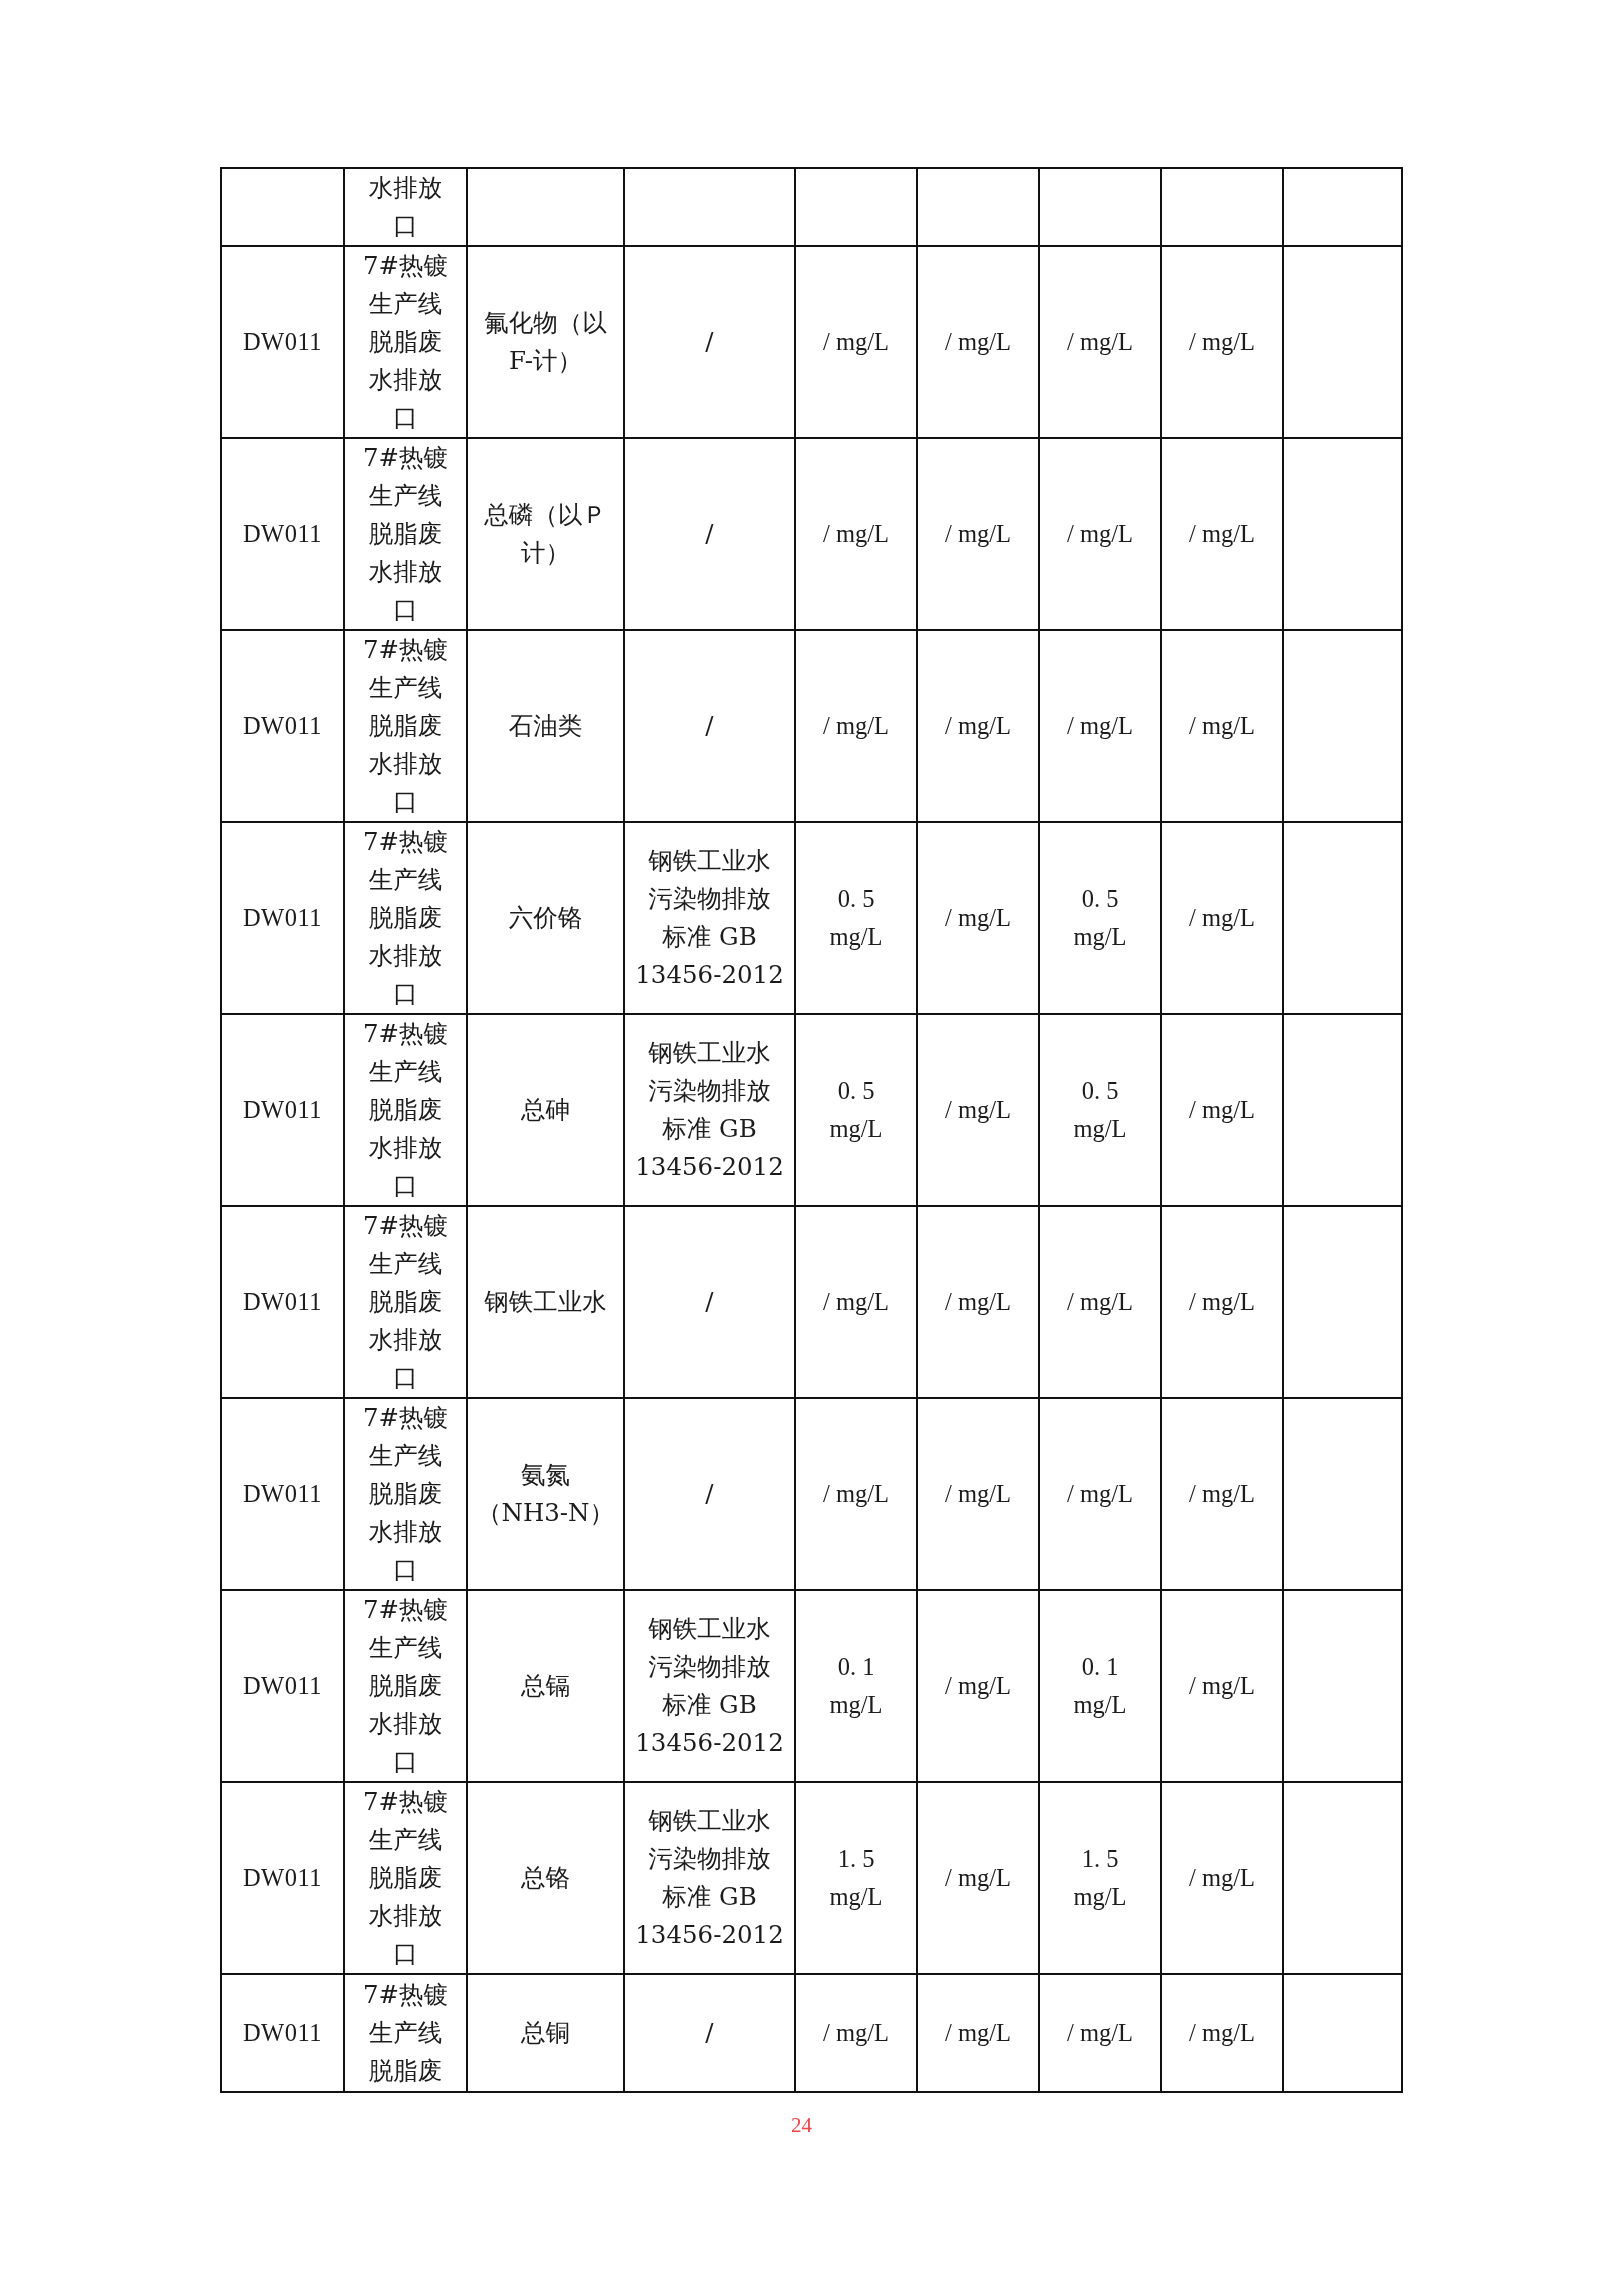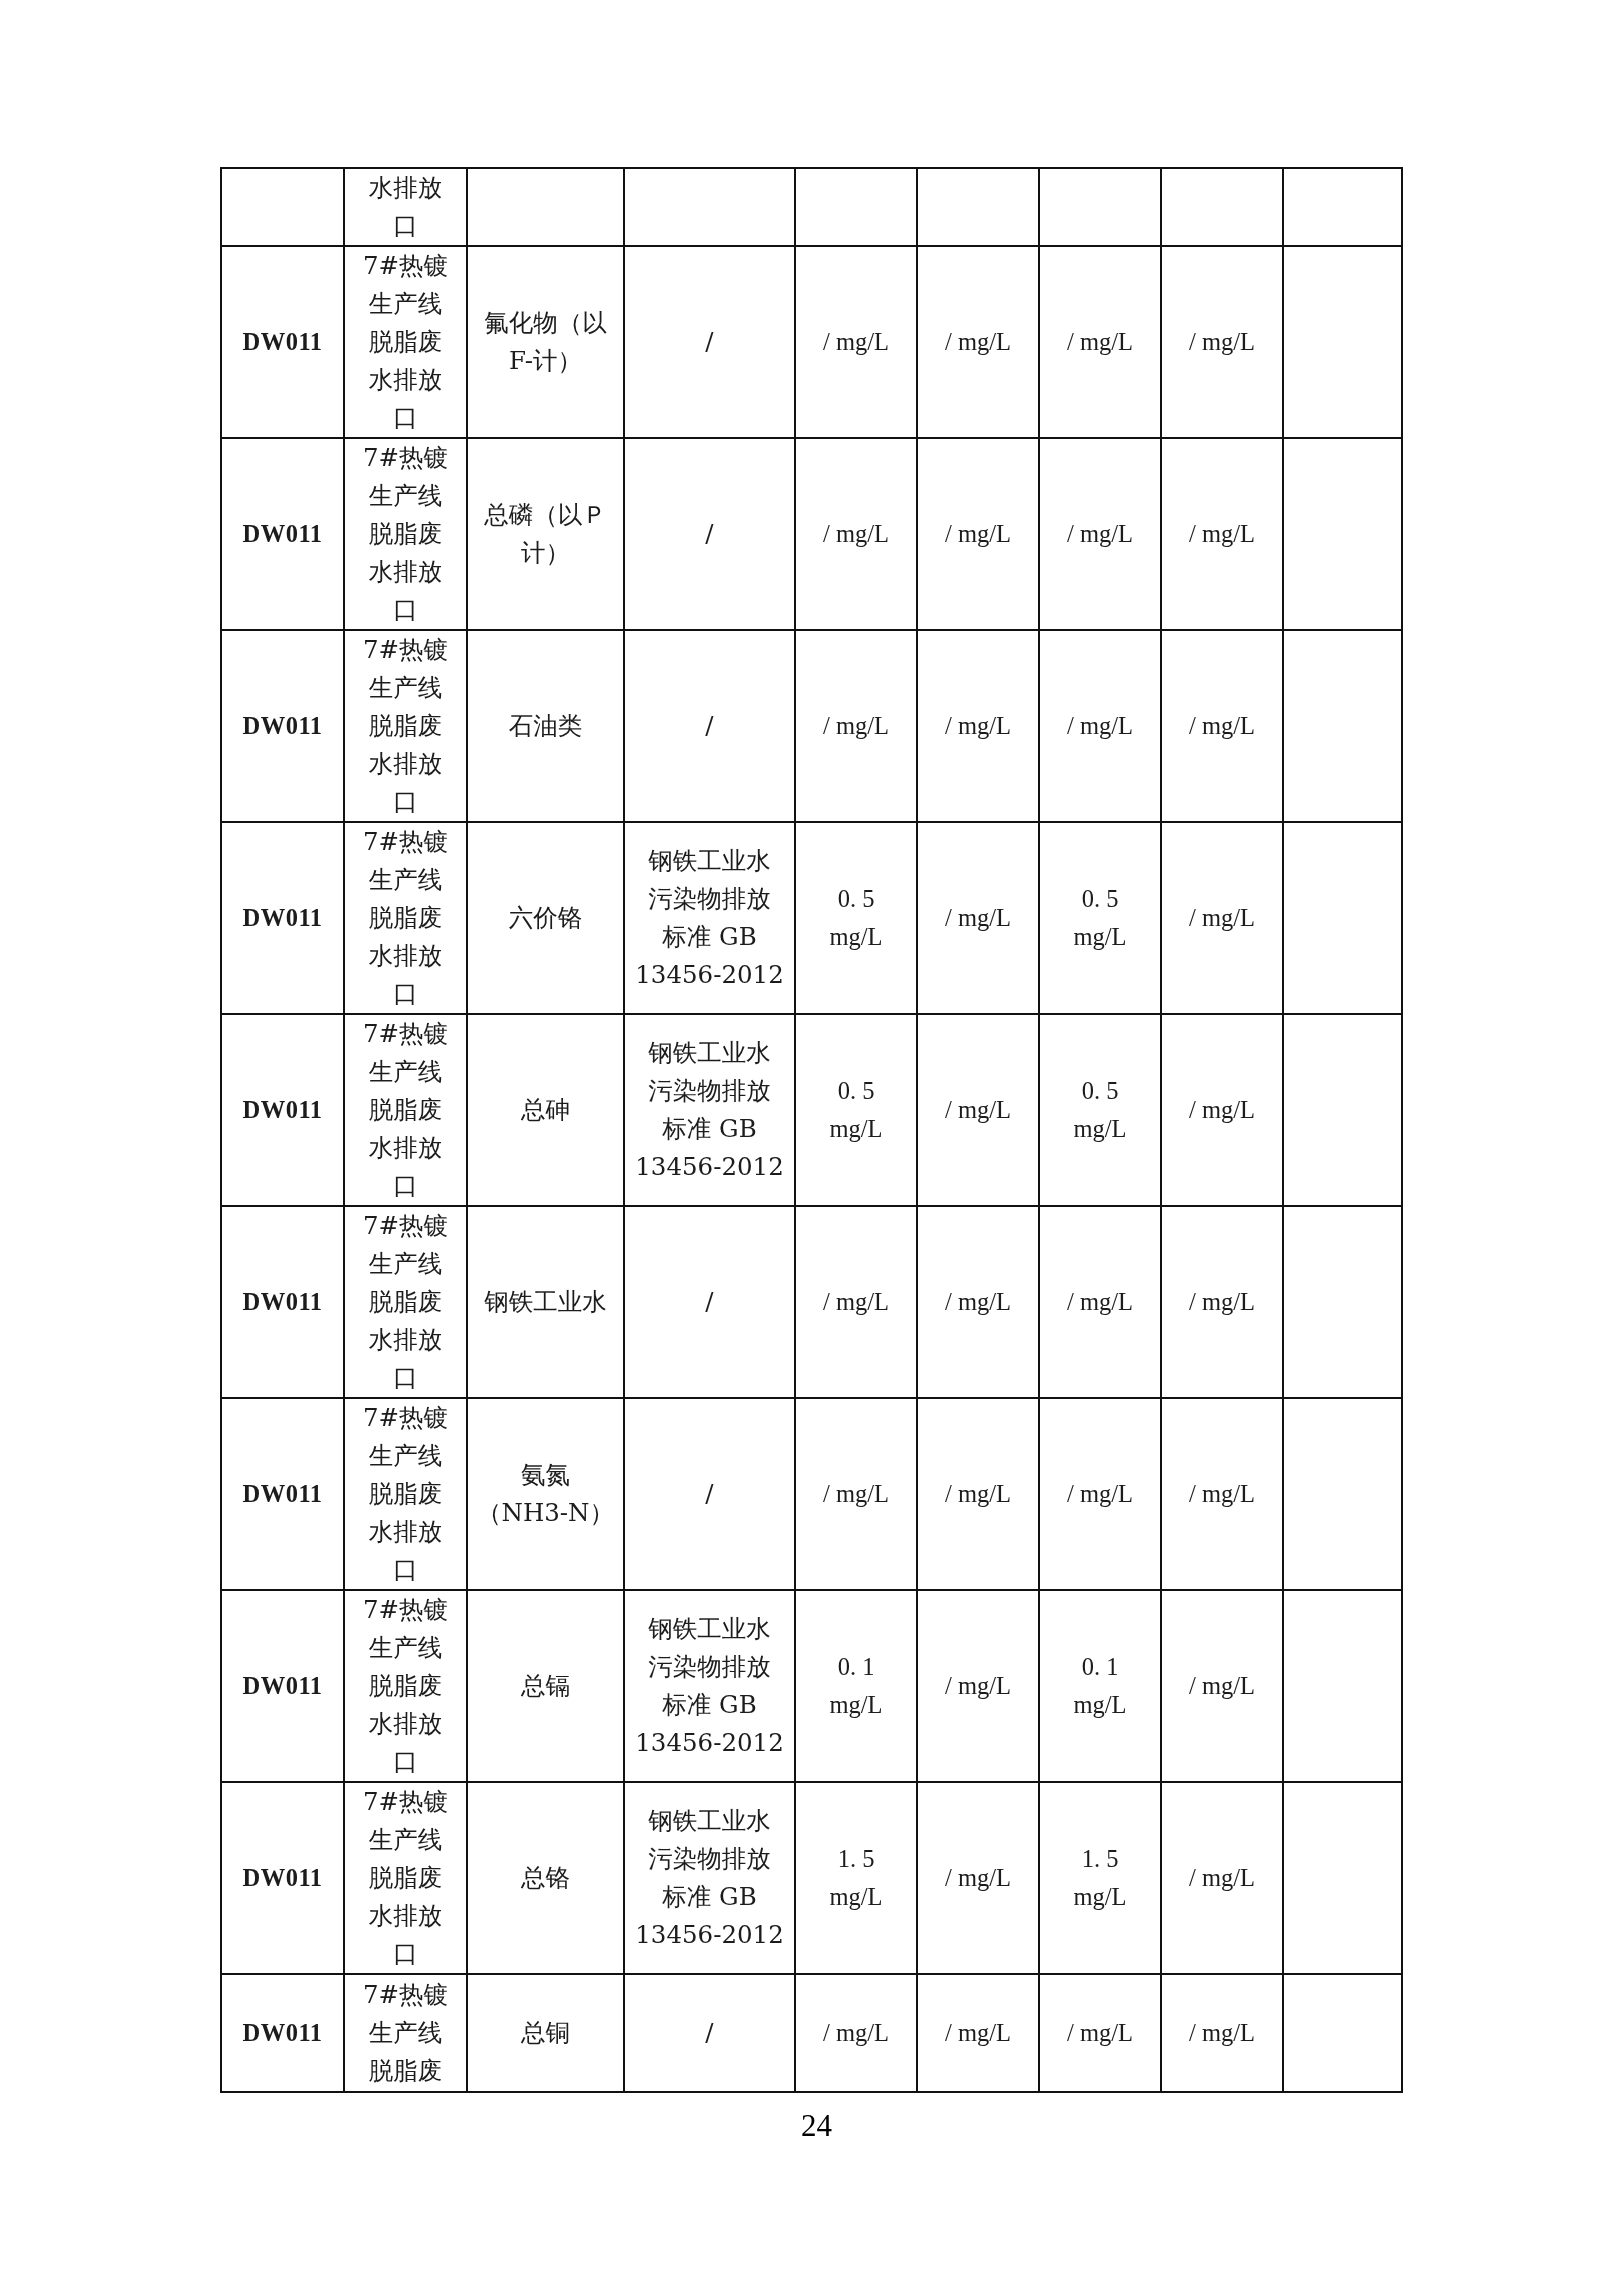--- a/index.html
+++ b/index.html
@@ -40,40 +40,39 @@
       color: #1c1c1c;
       word-break: break-all;
     }
     table.data-table tr.row-h-first td { height: 74px; }
     table.data-table tr.row-h-full td { height: 189px; }
     table.data-table tr.row-h-last td { height: 116px; }
     .cell-id {
       font-family: "Liberation Serif", "DejaVu Serif", serif;
       font-size: 23.5px;
       letter-spacing: 0.5px;
-      font-weight: bold;
     }
     .cell-stack span {
       display: block;
     }
     .cell-value {
       font-family: "Liberation Serif", "DejaVu Serif", serif;
       margin-top: 6px;
     }
     .cell-value span { display: block; }
     .page-number {
       position: absolute;
       left: 791px;
       top: 2111px;
       width: 41px;
-      text-align: right;
+      text-align: left;
       font-family: "Liberation Serif", "DejaVu Serif", serif;
-      font-size: 31px;
+      font-size: 21px;
       line-height: 29px;
-      color: #000000;
+      color: #ef4444;
     }
   </style>
 </head>
 <body>
 
 <div class="page">
   <table class="data-table">
     <colgroup>
       <col style="width:123px">
       <col style="width:123px">

